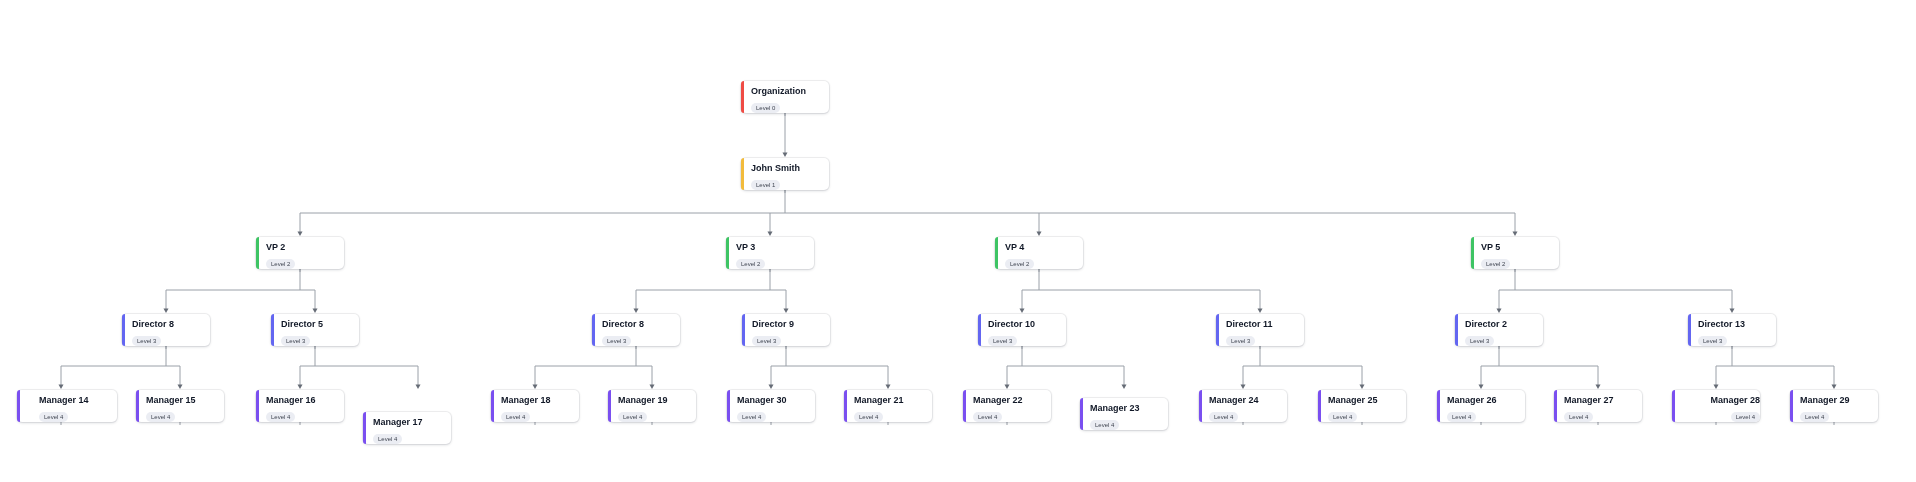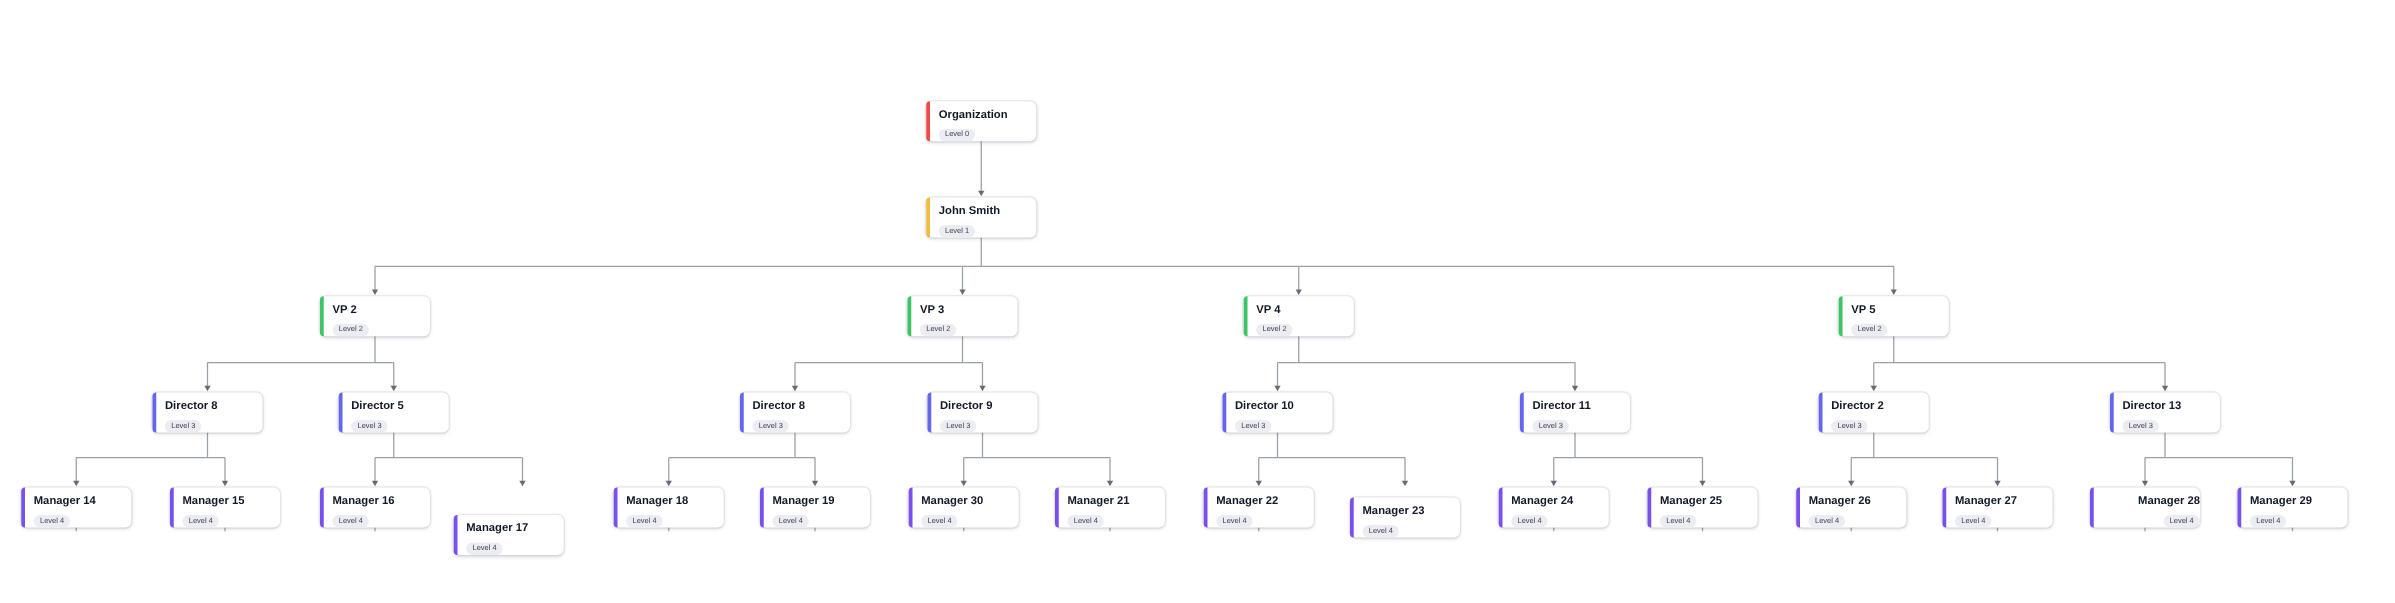--- a/index.html
+++ b/index.html
@@ -59,21 +59,21 @@
       <div class="card" style="left: 995px; top: 237px;"><span class="accent" style="background: rgb(62, 196, 100);"></span><div class="title">VP 4</div><div class="badge" style="background: rgb(235, 237, 243); color: rgb(63, 68, 80);">Level 2</div></div>
       <div class="card" style="left: 1471px; top: 237px;"><span class="accent" style="background: rgb(62, 196, 100);"></span><div class="title">VP 5</div><div class="badge" style="background: rgb(235, 237, 243); color: rgb(63, 68, 80);">Level 2</div></div>
       <div class="card" style="left: 122px; top: 314px;"><span class="accent" style="background: rgb(99, 102, 241);"></span><div class="title">Director 8</div><div class="badge" style="background: rgb(235, 237, 243); color: rgb(63, 68, 80);">Level 3</div></div>
       <div class="card" style="left: 271px; top: 314px;"><span class="accent" style="background: rgb(99, 102, 241);"></span><div class="title">Director 5</div><div class="badge" style="background: rgb(235, 237, 243); color: rgb(63, 68, 80);">Level 3</div></div>
       <div class="card" style="left: 592px; top: 314px;"><span class="accent" style="background: rgb(99, 102, 241);"></span><div class="title">Director 8</div><div class="badge" style="background: rgb(235, 237, 243); color: rgb(63, 68, 80);">Level 3</div></div>
       <div class="card" style="left: 742px; top: 314px;"><span class="accent" style="background: rgb(99, 102, 241);"></span><div class="title">Director 9</div><div class="badge" style="background: rgb(235, 237, 243); color: rgb(63, 68, 80);">Level 3</div></div>
       <div class="card" style="left: 978px; top: 314px;"><span class="accent" style="background: rgb(99, 102, 241);"></span><div class="title">Director 10</div><div class="badge" style="background: rgb(235, 237, 243); color: rgb(63, 68, 80);">Level 3</div></div>
       <div class="card" style="left: 1216px; top: 314px;"><span class="accent" style="background: rgb(99, 102, 241);"></span><div class="title">Director 11</div><div class="badge" style="background: rgb(235, 237, 243); color: rgb(63, 68, 80);">Level 3</div></div>
       <div class="card" style="left: 1455px; top: 314px;"><span class="accent" style="background: rgb(99, 102, 241);"></span><div class="title">Director 2</div><div class="badge" style="background: rgb(235, 237, 243); color: rgb(63, 68, 80);">Level 3</div></div>
       <div class="card" style="left: 1688px; top: 314px;"><span class="accent" style="background: rgb(99, 102, 241);"></span><div class="title">Director 13</div><div class="badge" style="background: rgb(235, 237, 243); color: rgb(63, 68, 80);">Level 3</div></div>
-      <div class="card" style="left: 17px; top: 390px;"><span class="accent" style="background: rgb(122, 79, 240);"></span><div class="title">Manager 14</div><div class="badge" style="background: rgb(235, 237, 243); color: rgb(63, 68, 80);">Level 4</div></div>
+      <div class="card" style="left: 17px; top: 390px; padding-left: 12px;"><span class="accent" style="background: rgb(122, 79, 240);"></span><div class="title">Manager 14</div><div class="badge" style="background: rgb(235, 237, 243); color: rgb(63, 68, 80);">Level 4</div></div>
       <div class="card" style="left: 136px; top: 390px;"><span class="accent" style="background: rgb(122, 79, 240);"></span><div class="title">Manager 15</div><div class="badge" style="background: rgb(235, 237, 243); color: rgb(63, 68, 80);">Level 4</div></div>
       <div class="card" style="left: 256px; top: 390px;"><span class="accent" style="background: rgb(122, 79, 240);"></span><div class="title">Manager 16</div><div class="badge" style="background: rgb(235, 237, 243); color: rgb(63, 68, 80);">Level 4</div></div>
       <div class="card" style="left: 363px; top: 390px; margin-top: 22px;"><span class="accent" style="background: rgb(122, 79, 240);"></span><div class="title">Manager 17</div><div class="badge" style="background: rgb(235, 237, 243); color: rgb(63, 68, 80);">Level 4</div></div>
       <div class="card" style="left: 491px; top: 390px;"><span class="accent" style="background: rgb(122, 79, 240);"></span><div class="title">Manager 18</div><div class="badge" style="background: rgb(235, 237, 243); color: rgb(63, 68, 80);">Level 4</div></div>
       <div class="card" style="left: 608px; top: 390px;"><span class="accent" style="background: rgb(122, 79, 240);"></span><div class="title">Manager 19</div><div class="badge" style="background: rgb(235, 237, 243); color: rgb(63, 68, 80);">Level 4</div></div>
       <div class="card" style="left: 727px; top: 390px;"><span class="accent" style="background: rgb(122, 79, 240);"></span><div class="title">Manager 30</div><div class="badge" style="background: rgb(235, 237, 243); color: rgb(63, 68, 80);">Level 4</div></div>
       <div class="card" style="left: 844px; top: 390px;"><span class="accent" style="background: rgb(122, 79, 240);"></span><div class="title">Manager 21</div><div class="badge" style="background: rgb(235, 237, 243); color: rgb(63, 68, 80);">Level 4</div></div>
       <div class="card" style="left: 963px; top: 390px;"><span class="accent" style="background: rgb(122, 79, 240);"></span><div class="title">Manager 22</div><div class="badge" style="background: rgb(235, 237, 243); color: rgb(63, 68, 80);">Level 4</div></div>
       <div class="card" style="left: 1080px; top: 398px;"><span class="accent" style="background: rgb(122, 79, 240);"></span><div class="title">Manager 23</div><div class="badge" style="background: rgb(235, 237, 243); color: rgb(63, 68, 80);">Level 4</div></div>
       <div class="card" style="left: 1199px; top: 390px;"><span class="accent" style="background: rgb(122, 79, 240);"></span><div class="title">Manager 24</div><div class="badge" style="background: rgb(235, 237, 243); color: rgb(63, 68, 80);">Level 4</div></div>

